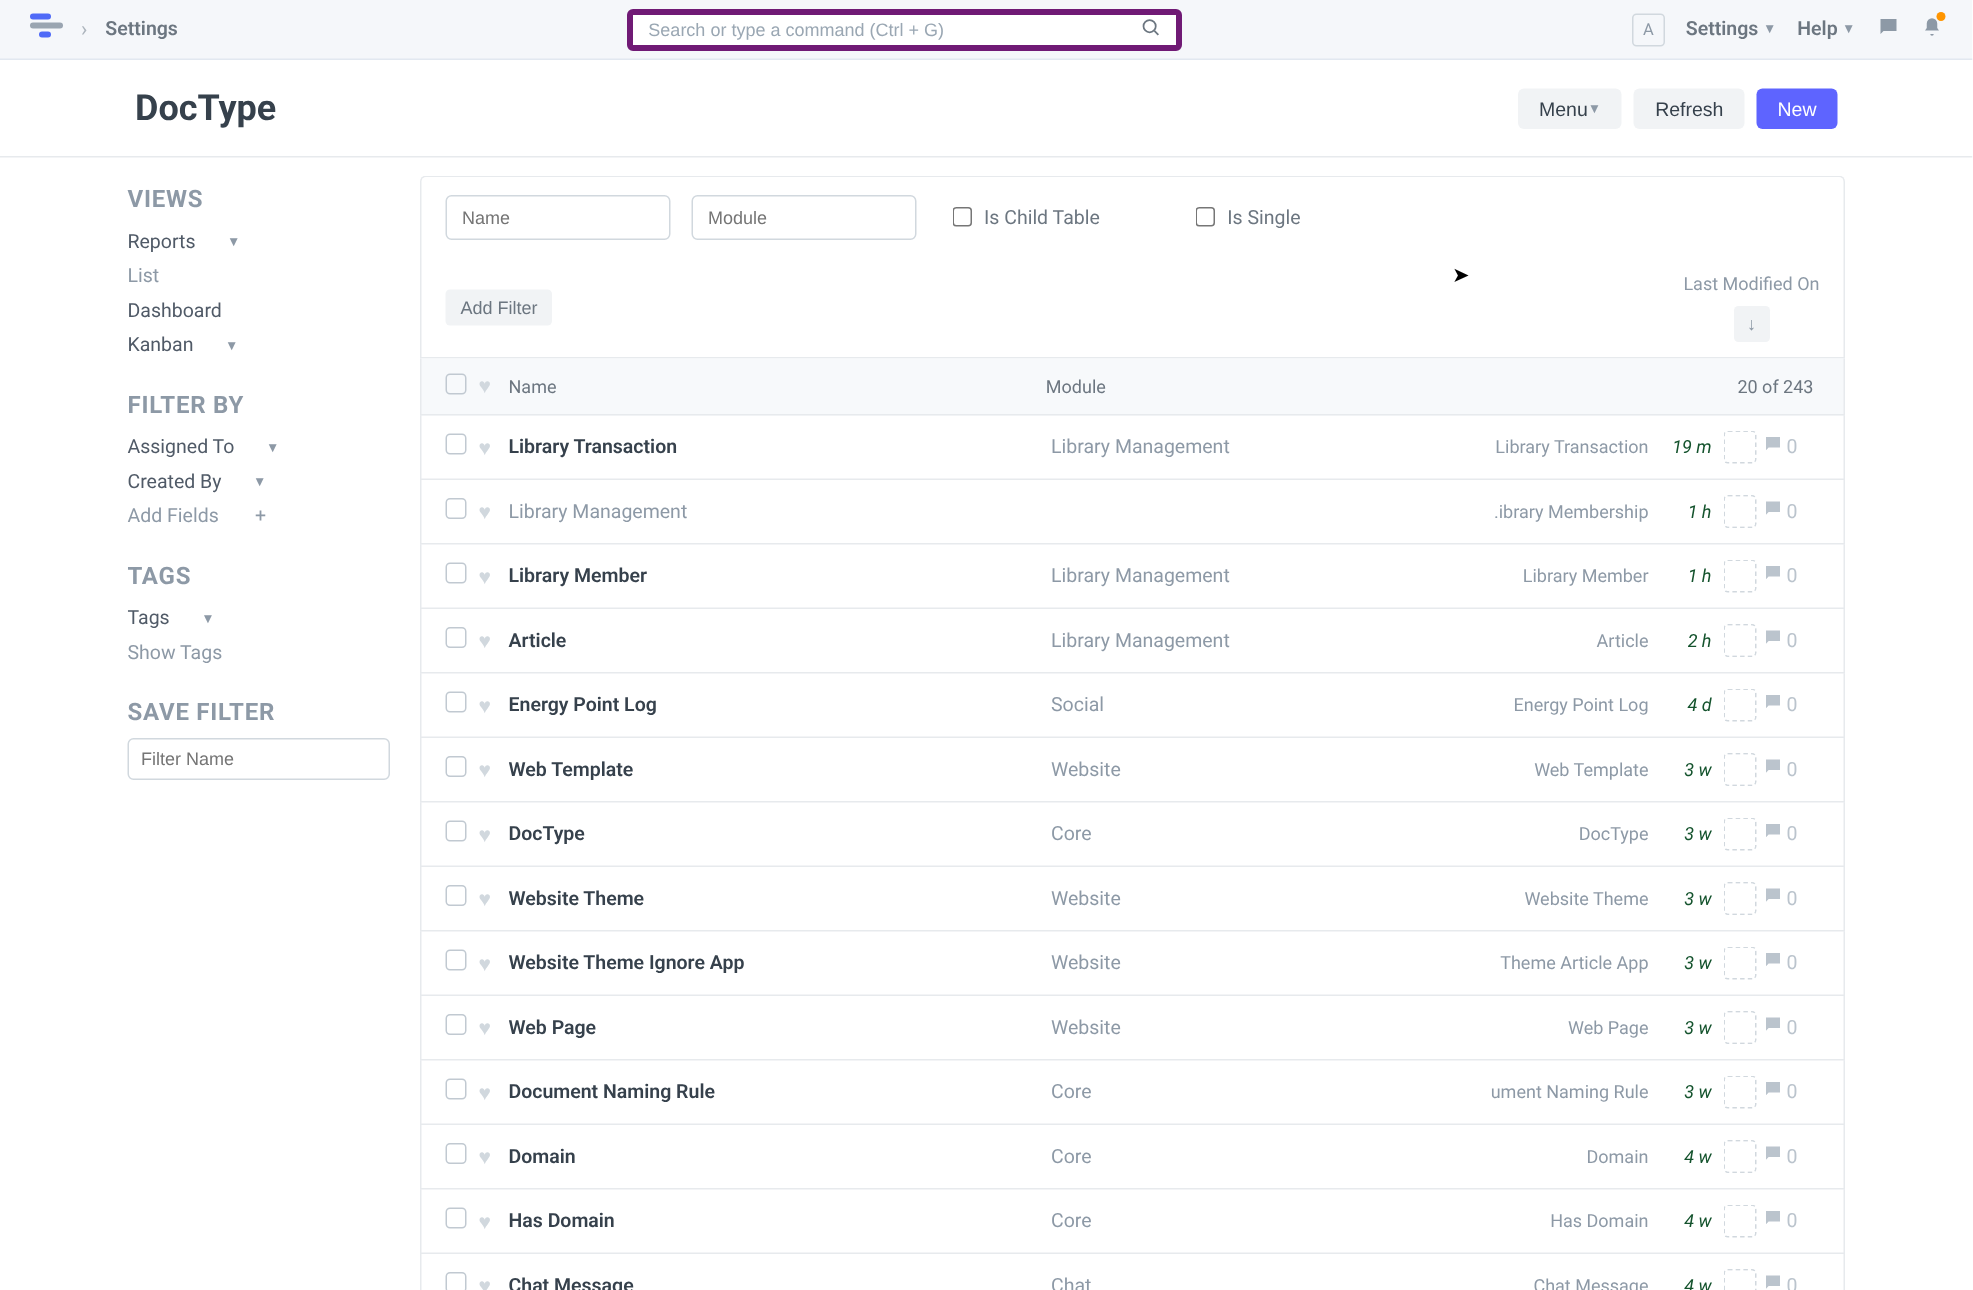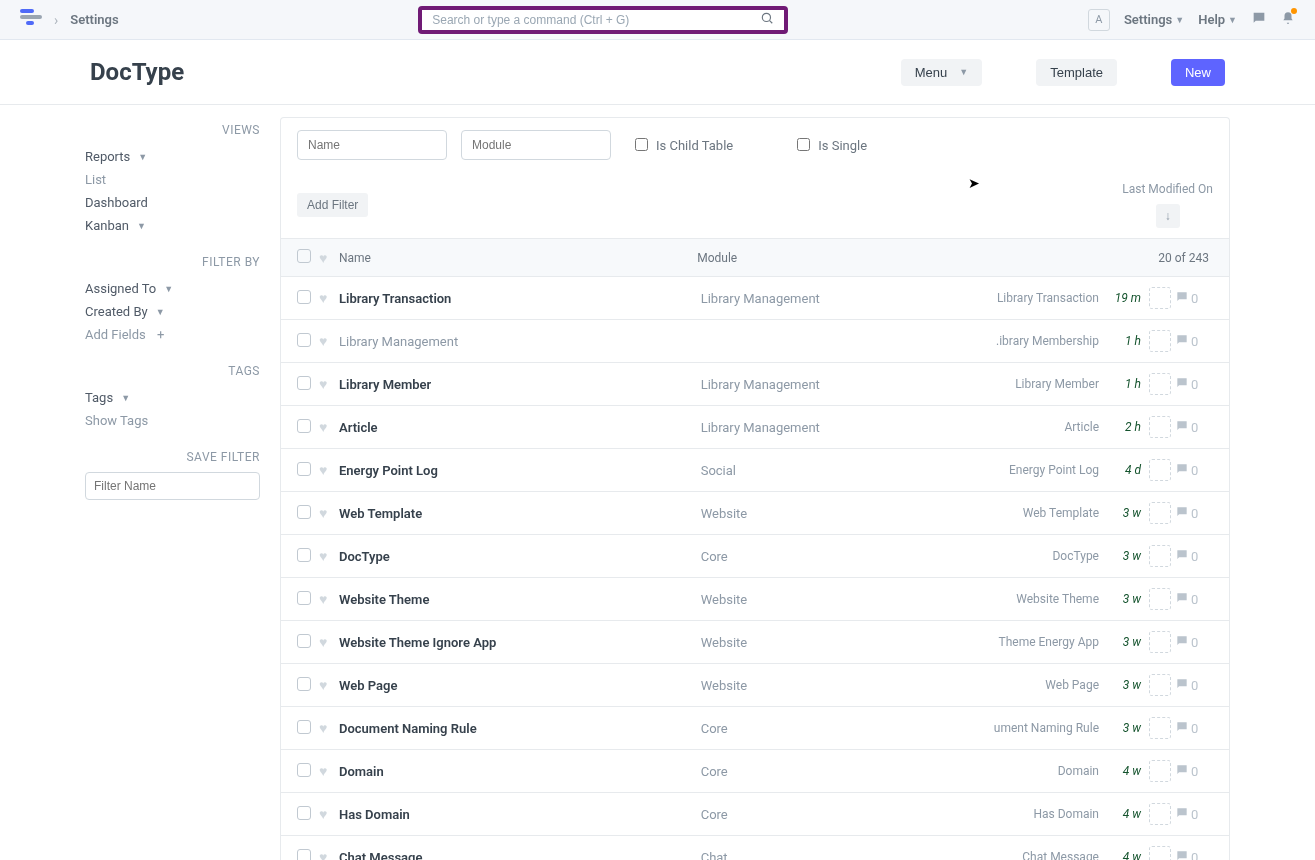--- a/index.html
+++ b/index.html
@@ -20,27 +20,27 @@
 .search-icon { color: #6c7680; font-size: 14px; }
 .navbar-right { display: flex; align-items: center; gap: 14px; }
 .user-avatar { width: 22px; height: 22px; border: 1px solid #d1d8de; border-radius: 3px; display: flex; align-items: center; justify-content: center; color: #8d99a6; font-size: 11px; }
 .nav-link { color: #6c7680; font-weight: 600; display: flex; align-items: center; gap: 3px; cursor: pointer; }
 .caret-down { font-size: 9px; color: #8d99a6; }
 .nav-icon { color: #8d99a6; font-size: 16px; position: relative; cursor: pointer; }
 .nav-icon .dot { position: absolute; top: -2px; right: -2px; width: 6px; height: 6px; background: #ff9500; border-radius: 50%; }
 .page-head { display: flex; align-items: center; justify-content: space-between; padding: 18px 90px; }
 .page-title { font-size: 24px; font-weight: 700; color: #36414c; }
 .page-actions { display: flex; gap: 8px; }
-.btn { padding: 6px 14px; border-radius: 4px; font-size: 13px; font-weight: 500; cursor: pointer; border: none; background: #f1f3f5; color: #36414c; display: flex; align-items: center; gap: 12px; margin-left: 46px; }
+.btn { padding: 6px 14px; border-radius: 4px; font-size: 13px; font-weight: 500; cursor: pointer; border: none; background: #f1f3f5; color: #36414c; display: flex; align-items: center; gap: 0; }
 .btn.primary { background: #5e64ff; color: #fff; }
 .main-container { display: flex; padding: 0 85px; gap: 20px; border-top: 1px solid #e7eaed; }
 .sidebar { width: 175px; padding: 18px 0; font-size: 12px; }
 .sidebar-section { margin-bottom: 18px; }
-.sidebar-heading { font-size: 12px; font-weight: 400; color: #8d99a6; letter-spacing: 0.5px; margin-bottom: 8px; text-transform: uppercase; text-align: right; }
-.sidebar-item { padding: 4px 0; color: #505a67; cursor: pointer; display: flex; align-items: center; gap: 8px; font-size: 13px; }
+.sidebar-heading { font-size: 16px; font-weight: 700; color: #8d99a6; letter-spacing: 0.5px; margin-bottom: 8px; text-transform: uppercase; }
+.sidebar-item { padding: 4px 0; color: #505a67; cursor: pointer; display: flex; align-items: center; gap: 21px; font-size: 13px; }
 .sidebar-item.muted { color: #8d99a6; }
 .filter-name-input { width: 100%; height: 28px; border: 1px solid #d1d8de; border-radius: 4px; padding: 0 8px; font-size: 12px; }
 .content { flex: 1; margin-top: 12px; }
 .filter-bar { background: #fff; padding: 12px 16px; display: flex; gap: 14px; align-items: center; border: 1px solid #e7eaed; border-bottom: none; border-radius: 4px 4px 0 0; }
 .filter-input { height: 30px; width: 150px; border: 1px solid #d1d8de; border-radius: 4px; padding: 0 10px; font-size: 12px; }
 .filter-checkbox { display: flex; align-items: flex-start; gap: 8px; color: #6c7680; margin-left: 10px; }
 .filter-checkbox input { width: 13px; height: 13px; }
 .filter-row2 { border: 1px solid #e7eaed; padding: 10px 16px; display: flex; justify-content: space-between; align-items: center; border-top: none; }
 .add-filter-btn { background: #f1f3f5; border: none; padding: 5px 10px; border-radius: 3px; color: #6c7680; font-size: 12px; cursor: pointer; }
 .sort-area { display: flex; align-items: center; gap: 8px; color: #8d99a6; font-size: 12px; flex-direction: column; }
@@ -116,21 +116,21 @@
   </div>
 </div>
 
 <div class="page-head">
   <h1 class="page-title">DocType</h1>
   <div class="page-actions">
     <button class="btn">
       <span>Menu</span>
       <span class="caret-down">▼</span>
     </button>
-    <button class="btn">Template</button>
+    <button class="btn">Refresh</button>
     <button class="btn primary">New</button>
   </div>
 </div>
 
 <div class="main-container">
 
   <div class="sidebar">
     <div class="sidebar-section">
       <div class="sidebar-heading">VIEWS</div>
       <div class="sidebar-item">
@@ -336,21 +336,21 @@
                 <path d="M4 4h16v12H7l-3 3V4z"></path>
               </svg></span>
             <span>0</span>
           </div>
         </div>
         <div class="list-row">
           <div class="col-check"><span class="row-checkbox"></span></div>
           <div class="col-heart"><span class="heart">♥</span></div>
           <div class="col-name name">Website Theme Ignore App</div>
           <div class="col-module module">Website</div>
-          <div class="col-docname docname">Theme Energy App</div>
+          <div class="col-docname docname">Theme Article App</div>
           <div class="col-when when">3 w</div>
           <div class="col-assign">
             <div class="avatar-placeholder"></div>
           </div>
           <div class="col-comments">
             <span class="comment-bubble"><svg width="14" height="14" viewBox="0 0 24 24" fill="currentColor">
                 <path d="M4 4h16v12H7l-3 3V4z"></path>
               </svg></span>
             <span>0</span>
           </div>

